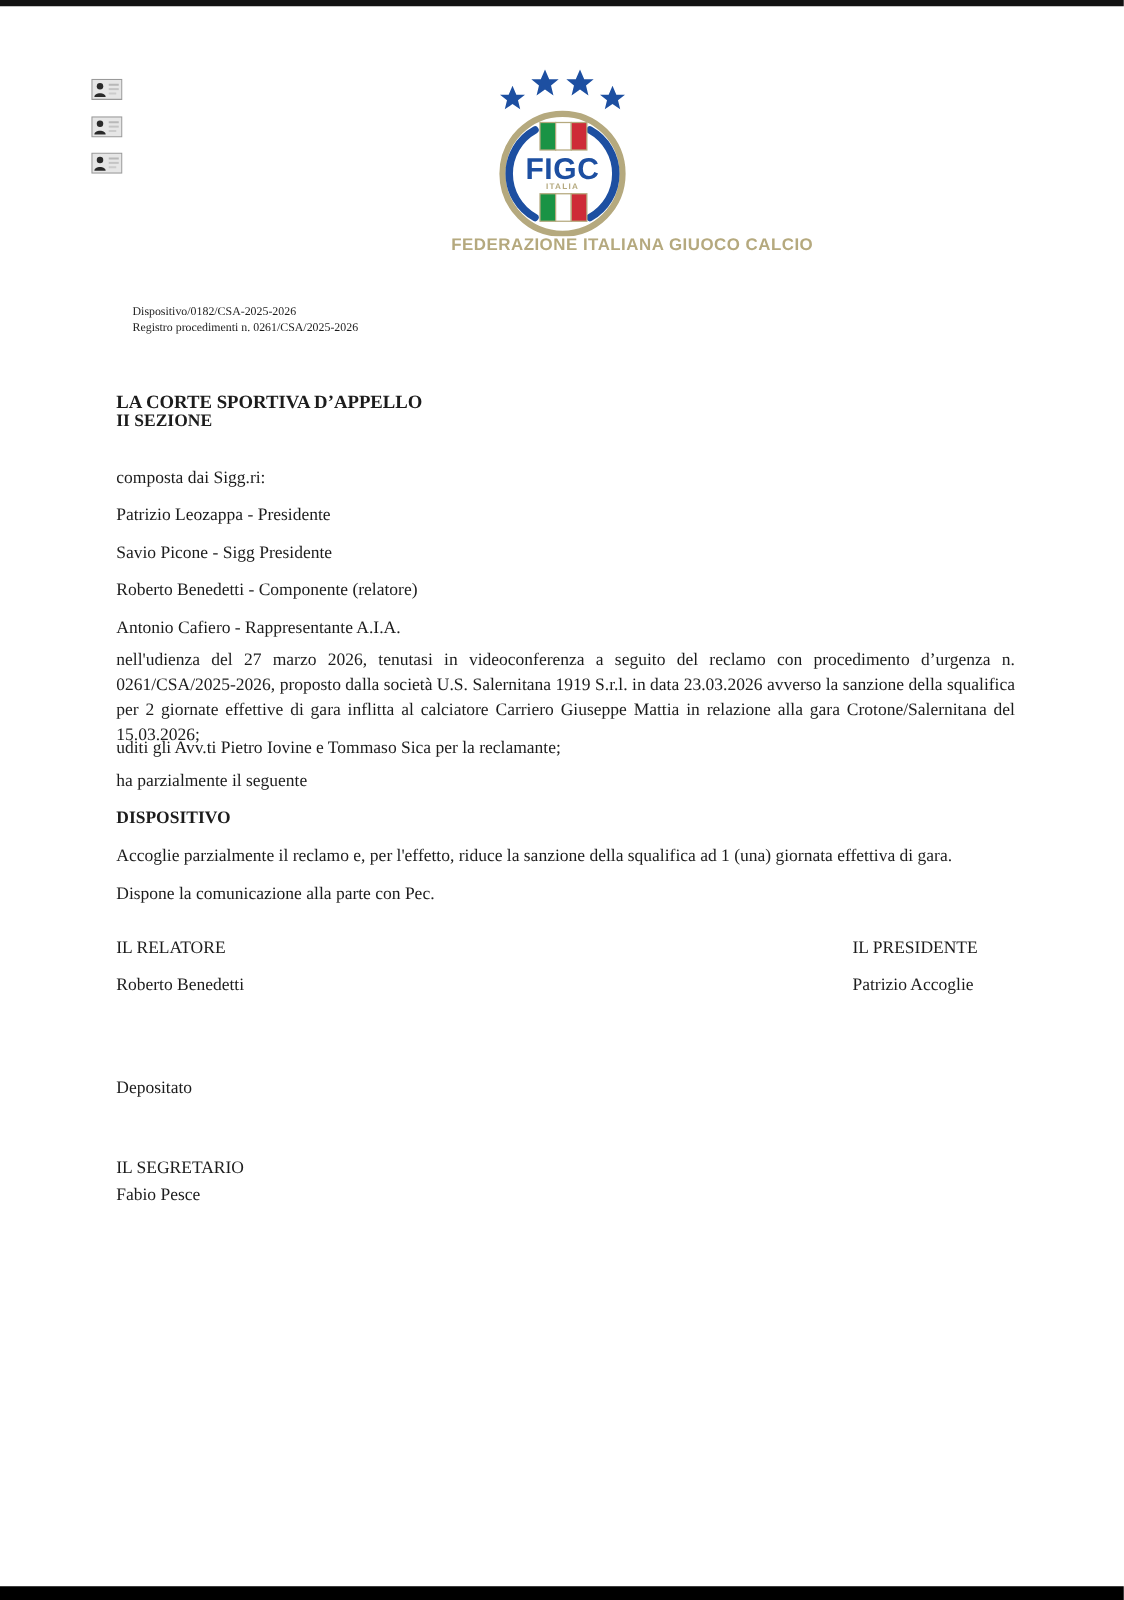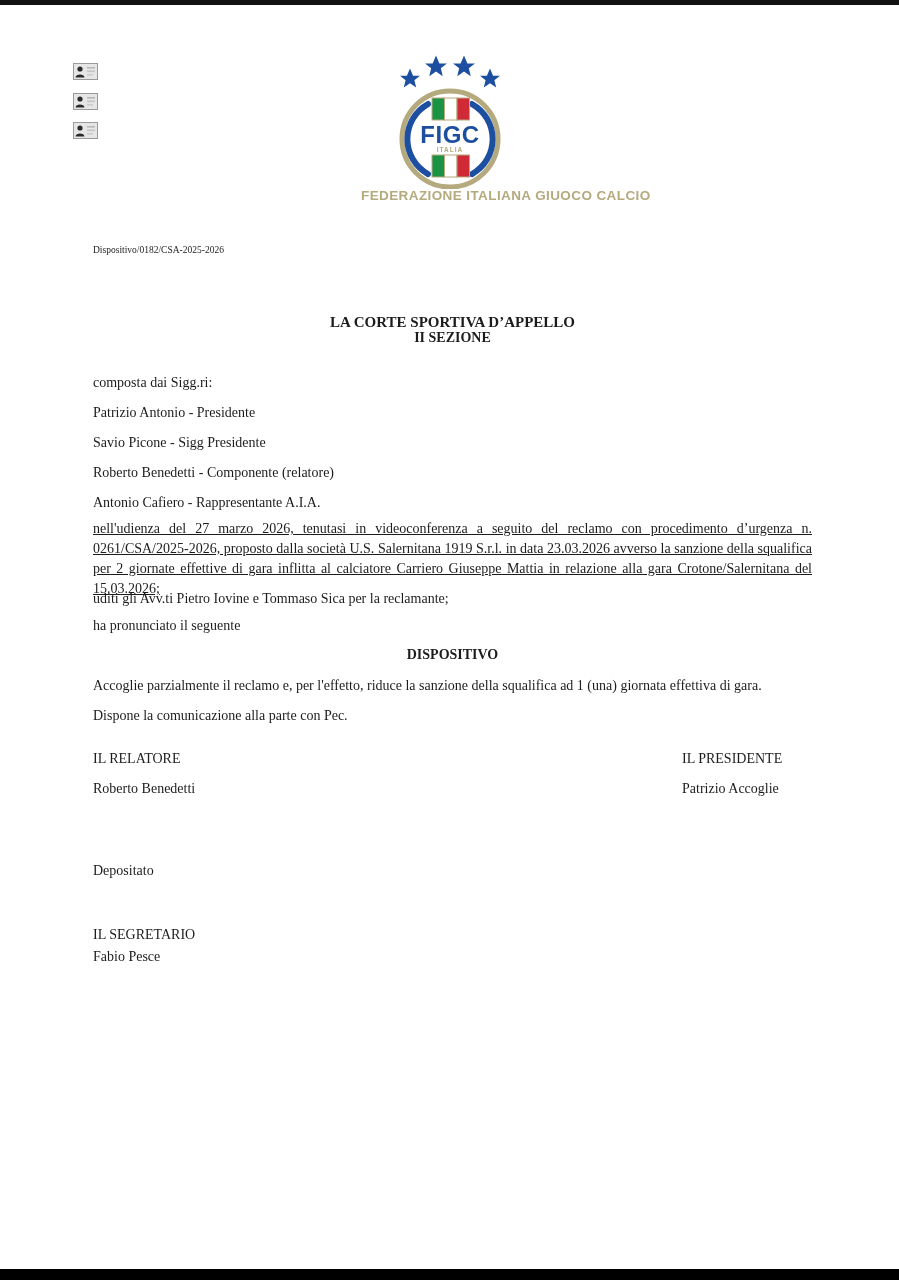--- a/index.html
+++ b/index.html
@@ -24,24 +24,24 @@
     text-align: center;
     font-family: "Liberation Sans", sans-serif;
     font-size: 13.5px; font-weight: bold; letter-spacing: 0.4px;
     color: #b5a97e; white-space: nowrap; padding-left: 26px;
   }
   .figc-text   { font-family: "Liberation Sans", sans-serif; font-weight: bold; font-size: 24px; fill: #1d4fa1; letter-spacing: 0.5px; }
   .italia-text { font-family: "Liberation Sans", sans-serif; font-weight: bold; font-size: 6.5px; fill: #b5a97e; letter-spacing: 1px; }
 
   
   .txt { position: absolute; left: 93px; width: 719px; font-size: 14px; line-height: 18px; }
-  .center { text-align: center; }
+  .center { text-align: left; }
   .bold { font-weight: bold; }
-  .small-ref { font-size: 9.5px; line-height: 12.5px; }
-  .justify { text-align: justify; line-height: 20px; text-decoration: underline; }
+  .small-ref { font-size: 9.5px; line-height: 12.5px; margin-left: 13px; }
+  .justify { text-align: justify; line-height: 20px; }
   .sig-right { left: 682px; width: 200px; }
 </style>
 </head>
 <body>
 
 <div class="topbar"></div>
 
 <div class="note-icon" style="top:63px">
   <svg width="25" height="17" viewBox="0 0 25 17">
     <rect x="0.5" y="0.5" width="24" height="16" fill="#e6e6e6" stroke="#9a9a9a"></rect>
@@ -100,35 +100,36 @@
       <rect x="122" y="101" width="12.5" height="22" fill="#ce2b37"></rect>
     </g>
     <text x="115" y="89" text-anchor="middle" class="figc-text">FIGC</text>
     <text x="115" y="97.5" text-anchor="middle" class="italia-text">ITALIA</text>
   </svg>
   <div class="wordmark">FEDERAZIONE ITALIANA GIUOCO CALCIO</div>
 </div>
 
 <div class="txt small-ref" style="top:244px">
   <div>Dispositivo/0182/CSA-2025-2026</div>
+  <div>Registro procedimenti n. 0261/CSA/2025-2026</div>
 </div>
 
 <div class="txt center bold" style="top:313px; font-size:15px">LA CORTE SPORTIVA D’APPELLO</div>
 <div class="txt center bold" style="top:329px">II SEZIONE</div>
 
 <div class="txt" style="top:374px">composta dai Sigg.ri:</div>
-<div class="txt" style="top:404px">Patrizio Antonio - Presidente</div>
+<div class="txt" style="top:404px">Patrizio Leozappa - Presidente</div>
 <div class="txt" style="top:434px">Savio Picone - Sigg Presidente</div>
 <div class="txt" style="top:464px">Roberto Benedetti - Componente (relatore)</div>
 <div class="txt" style="top:494px">Antonio Cafiero - Rappresentante A.I.A.</div>
 
 <div class="txt justify" style="top:519px">nell'udienza del 27 marzo 2026, tenutasi in videoconferenza a seguito del reclamo con procedimento d’urgenza n. 0261/CSA/2025-2026, proposto dalla società U.S. Salernitana 1919 S.r.l. in data 23.03.2026 avverso la sanzione della squalifica per 2 giornate effettive di gara inflitta al calciatore Carriero Giuseppe Mattia in relazione alla gara Crotone/Salernitana del 15.03.2026;</div>
 
 <div class="txt" style="top:590px">uditi gli Avv.ti Pietro Iovine e Tommaso Sica per la reclamante;</div>
-<div class="txt" style="top:617px">ha pronunciato il seguente</div>
+<div class="txt" style="top:617px">ha parzialmente il seguente</div>
 
 <div class="txt center bold" style="top:646px">DISPOSITIVO</div>
 
 <div class="txt" style="top:677px">Accoglie parzialmente il reclamo e, per l'effetto, riduce la sanzione della squalifica ad 1 (una) giornata effettiva di gara.</div>
 <div class="txt" style="top:707px">Dispone la comunicazione alla parte con Pec.</div>
 
 <div class="txt" style="top:750px; width:300px">IL RELATORE</div>
 <div class="txt sig-right" style="top:750px">IL PRESIDENTE</div>
 <div class="txt" style="top:780px; width:300px">Roberto Benedetti</div>
 <div class="txt sig-right" style="top:780px">Patrizio Accoglie</div>

